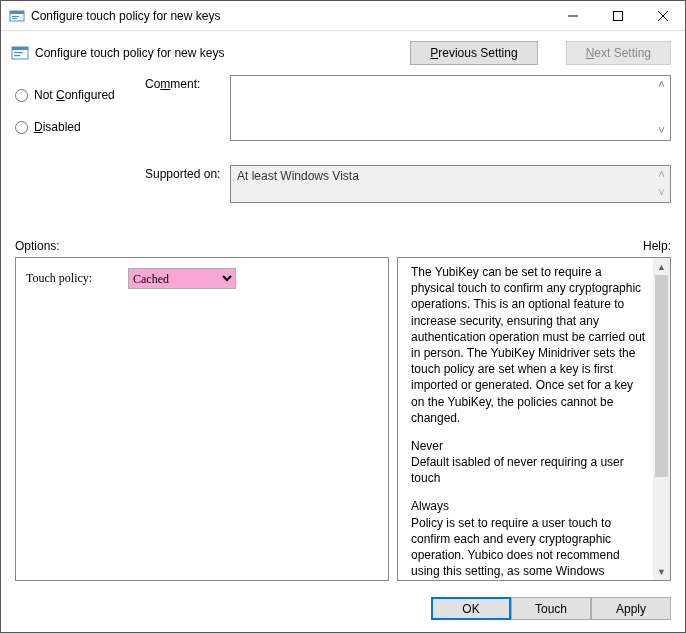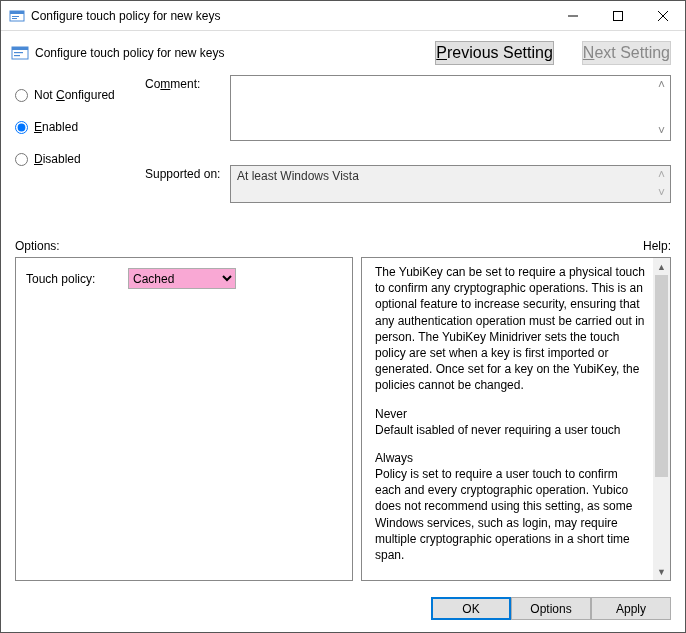--- a/index.html
+++ b/index.html
@@ -45,26 +45,26 @@
     align-items: center;
     padding: 10px 14px 6px 10px;
   }
   .headerrow .hicon {
     width: 18px; height: 18px;
     margin-right: 6px;
   }
   .headerrow .htitle { flex: 1; }
   .navbtn {
     height: 24px;
-    padding: 0 0;
+    padding: 0 19px;
     margin-left: 8px;
     border: 1px solid #adadad;
     background: #e1e1e1;
     font-family: inherit;
-    font-size: 16px;
+    font-size: 12px;
   }
   .navbtn.disabled {
     color: #888;
     background: #e6e6e6;
     border-color: #cfcfcf;
     margin-left: 28px;
   }
   .navbtn .u { text-decoration: underline; }
   
   .configarea {
@@ -146,22 +146,23 @@
     gap: 8px;
     padding: 0 14px 8px 14px;
     min-height: 0;
   }
   .panel {
     border: 1px solid #888;
     background: #fff;
     overflow: hidden;
   }
   .panel.options {
-    width: 338px;
+    width: 374px;
     padding: 10px;
+    font-family: Liberation Serif, serif;
   }
   .panel.options .optrow {
     display: flex;
     align-items: center;
   }
   .panel.options .optrow .olabel {
     width: 102px;
   }
   .panel.options select {
     width: 108px;
@@ -267,24 +268,20 @@
   <button class="navbtn disabled" disabled=""><span class="u">N</span><span>ext Setting</span></button>
 </div>
 
 <div class="configarea">
   <div class="radios">
     <div class="radiorow">
       <input type="radio" name="st" id="r-nc" style="">
       <label for="r-nc"><span>Not </span><span class="u">C</span><span>onfigured</span></label>
     </div>
     <div class="radiorow">
-      <input type="radio" name="st" id="r-en" checked="" style="">
-      <label for="r-en"><span class="u">E</span><span>nabled</span></label>
-    </div>
-    <div class="radiorow">
       <input type="radio" name="st" id="r-di" style="">
       <label for="r-di"><span class="u">D</span><span>isabled</span></label>
     </div>
   </div>
   <div class="fields">
     <div class="fieldrow">
       <div class="flabel"><span>Co</span><span class="u">m</span><span>ment:</span></div>
       <div class="commentbox">
         <span></span>
         <div class="sb">
@@ -331,15 +328,15 @@
       <div class="track">
         <div class="thumb"></div>
       </div>
       <div class="arrow">▼</div>
     </div>
   </div>
 </div>
 
 <div class="footer">
   <button class="fbtn default">OK</button>
-  <button class="fbtn">Options</button>
+  <button class="fbtn">Touch</button>
   <button class="fbtn"><span class="u">A</span><span>pply</span></button>
 </div>
 
 </body></html>

